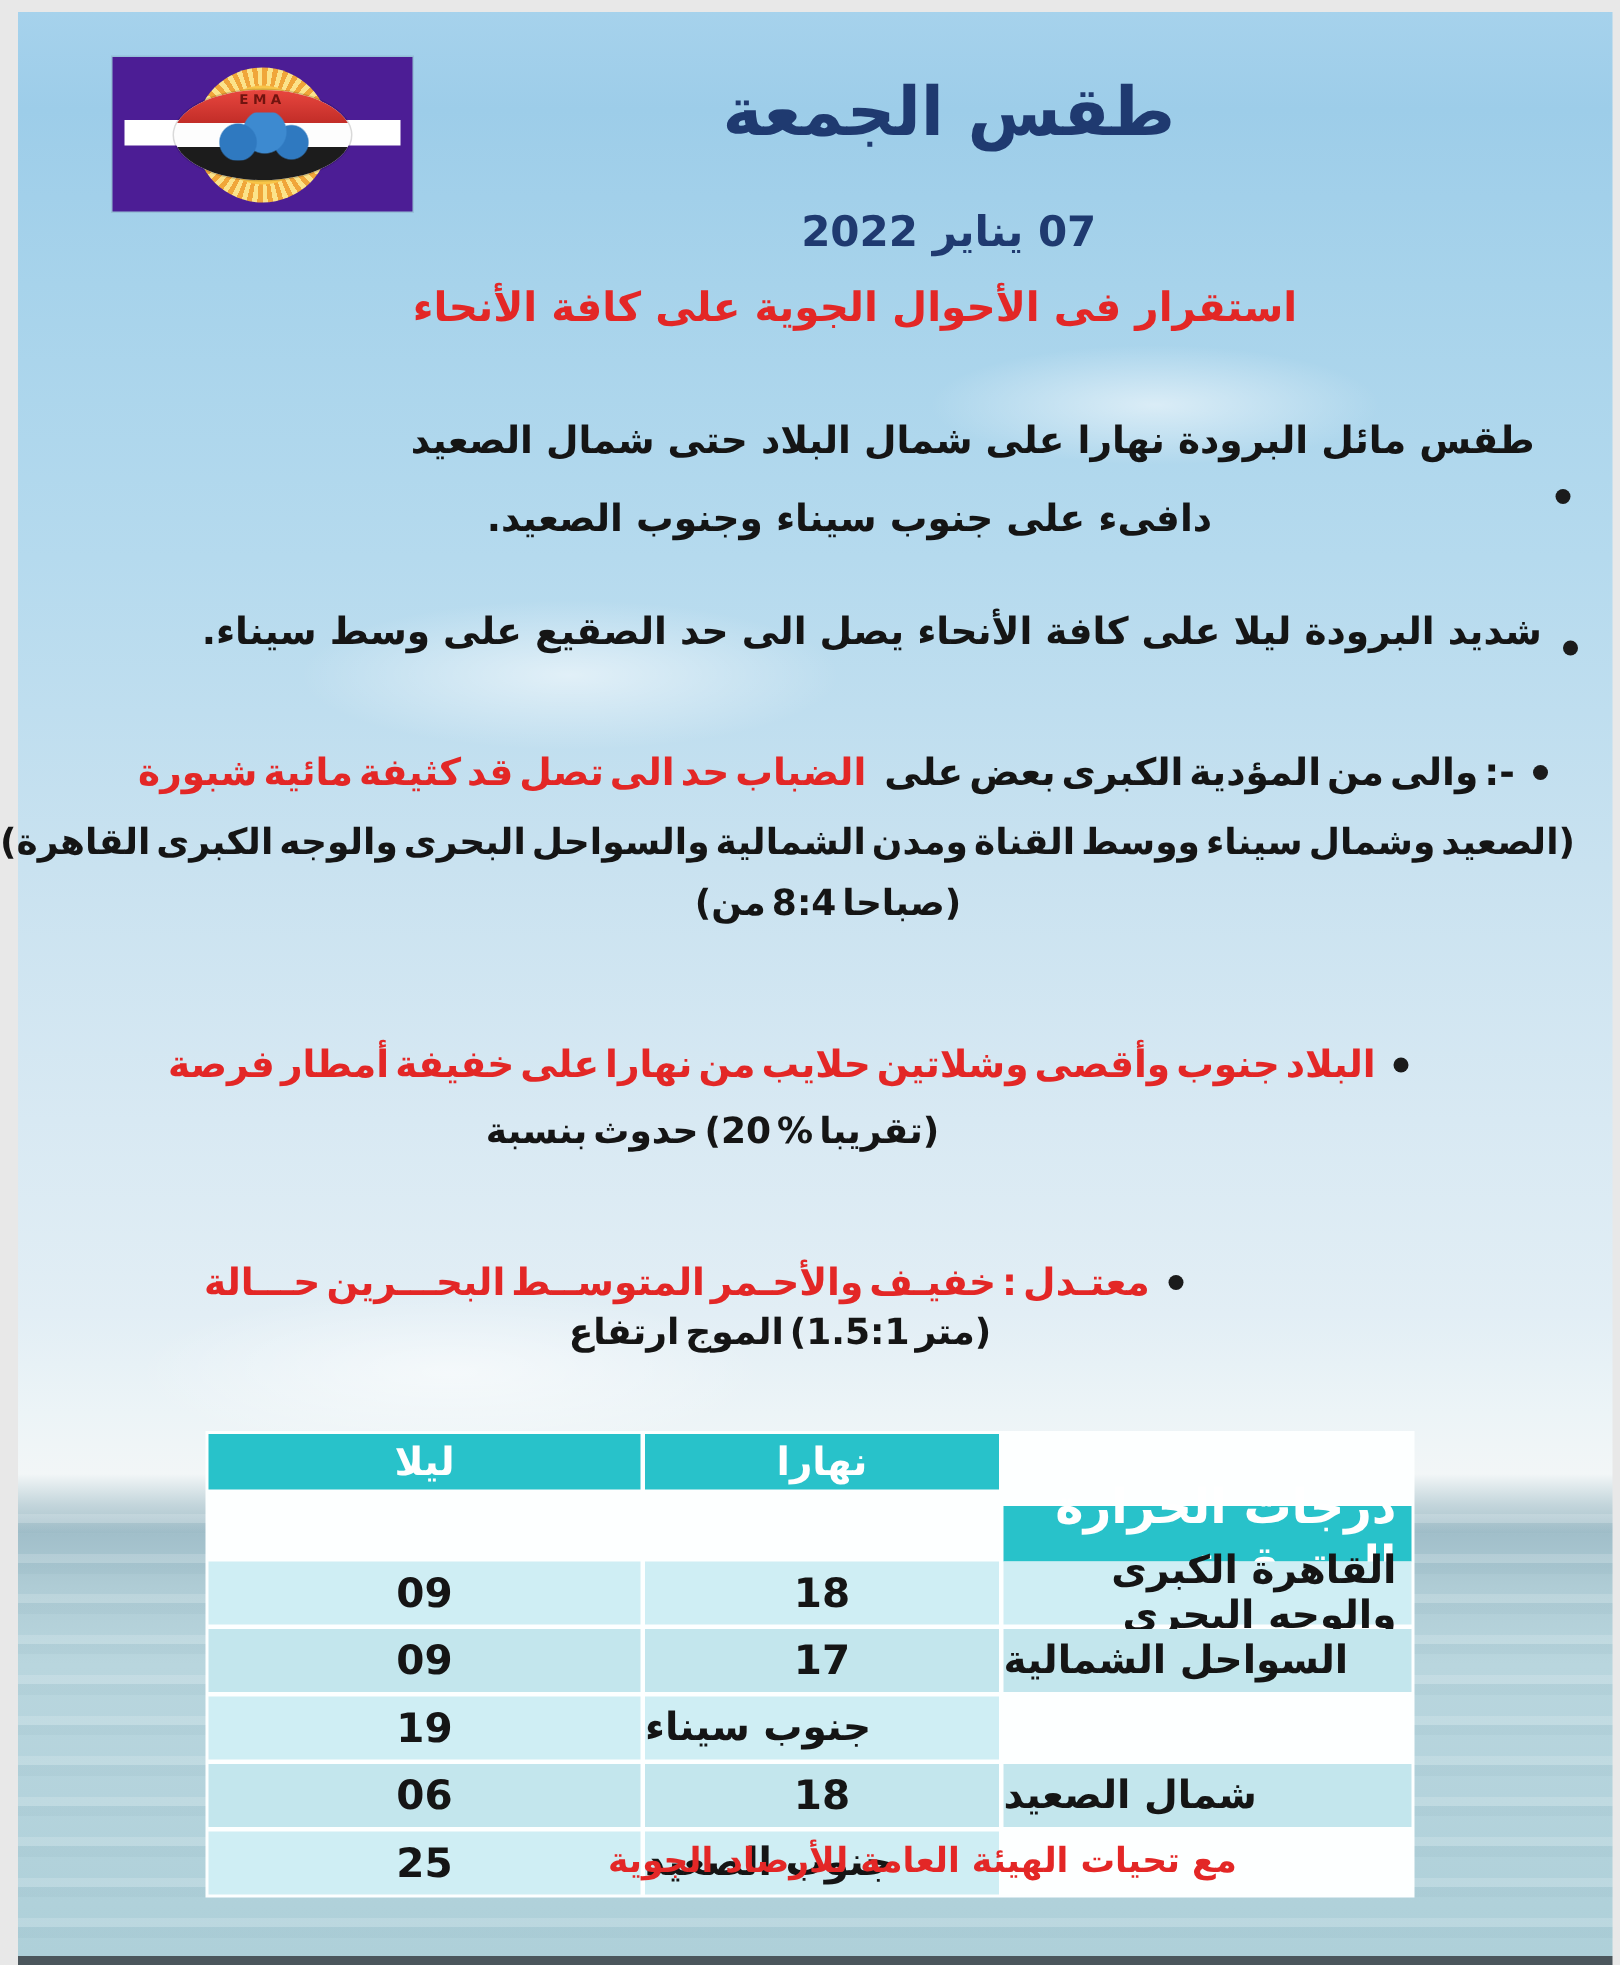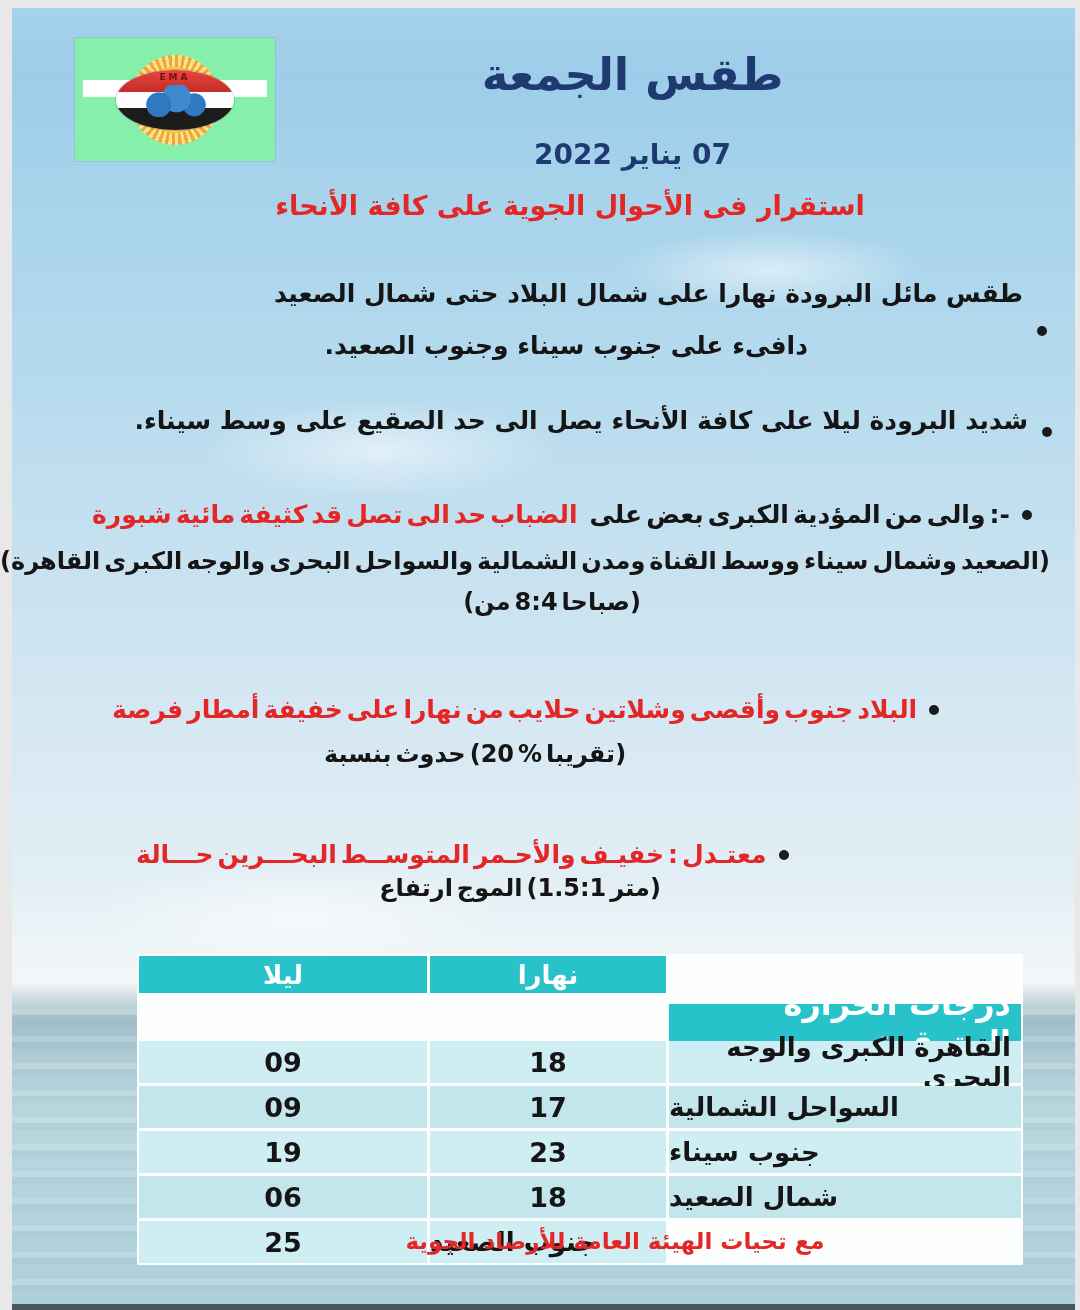--- a/index.html
+++ b/index.html
@@ -22,21 +22,21 @@
   }
   .cloudblob{position:absolute;border-radius:50%;pointer-events:none;
     background:radial-gradient(closest-side,rgba(255,255,255,.55),rgba(255,255,255,0));}
   .sea-streaks{
     position:absolute;left:12px;right:5px;top:77%;bottom:6px;opacity:.45;pointer-events:none;
     background:repeating-linear-gradient(180deg,
       rgba(255,255,255,.35) 0 6px, rgba(110,150,165,.18) 6px 13px,
       rgba(255,255,255,0) 13px 27px);
   }
   
-  .logo{position:absolute;left:75px;top:38px;width:200px;height:123px;background:#86efac;
+  .logo{position:absolute;left:75px;top:38px;width:200px;height:103px;background:#4c1d95;
         box-shadow:0 0 0 1px rgba(0,0,0,.08);}
   .sun{position:absolute;left:50%;top:50%;transform:translate(-50%,-50%);
        width:90px;height:90px;border-radius:50%;
        background:repeating-conic-gradient(#f0a63a 0deg 4.5deg,#fbe38a 4.5deg 9deg);}
   .sun-core{position:absolute;left:50%;top:50%;transform:translate(-50%,-50%);
        width:66px;height:66px;border-radius:50%;
        background:radial-gradient(circle,#fff3c9 0%,#fbd34d 55%,#f2a43a 100%);}
   .band-strip{position:absolute;left:8px;right:8px;top:42px;height:17px;background:#fff;}
   .emblem{position:absolute;left:50%;top:50%;transform:translate(-50%,-50%);
        width:118px;height:60px;border-radius:50%;overflow:hidden;background:#fdfdfd;
@@ -62,21 +62,21 @@
   .page-sub{font-size:27px;}
   .btxt{font-size:25px;line-height:52px;}
   .subline{font-size:24px;}
   .dot{width:10px;height:10px;border-radius:50%;background:#1b1b1b;
        display:inline-block;flex:0 0 auto;align-self:center;}
   .bullet-rtl{display:flex;direction:rtl;gap:14px;align-items:flex-end;}
   .bullet-ltr{display:flex;direction:ltr;gap:12px;align-items:center;width:max-content;}
   .ltrwords{direction:ltr;display:inline-flex;gap:4px;white-space:nowrap;}
   .tok{direction:ltr;unicode-bidi:isolate;}
   
-  .temp-table{position:absolute;left:137px;top:954px;width:886px;background:#fdffff;
+  .temp-table{position:absolute;left:137px;top:954px;width:806px;background:#fdffff;
        padding:2px;box-sizing:border-box;}
   .trow{display:grid;grid-template-columns:288px 236px 1fr;column-gap:3px;margin-top:3px;}
   .trow:first-child{margin-top:0;}
   .thead .cell{background:#28c2ca;color:#ffffff;height:37px;font-size:26px;}
   .cell{display:flex;align-items:center;justify-content:center;height:42px;
        background:#cfeef4;font-size:27px;}
   .trow.alt .cell{background:#c3e6ed;}
   .cell.region{justify-content:flex-end;direction:rtl;padding-right:10px;
        font-size:26px;box-sizing:border-box;}
   .thead .cell.region{font-size:32px;margin-top:48px;}
@@ -228,21 +228,20 @@
   </div>
 
   <div class="trow alt">
     <div class="cell">09</div>
     <div class="cell">17</div>
     <div class="cell region">السواحل الشمالية</div>
   </div>
 
   <div class="trow">
     <div class="cell">19</div>
-    <div class="cell">23</div>
     <div class="cell region">جنوب سيناء</div>
   </div>
 
   <div class="trow alt">
     <div class="cell">06</div>
     <div class="cell">18</div>
     <div class="cell region">شمال الصعيد</div>
   </div>
 
   <div class="trow">

